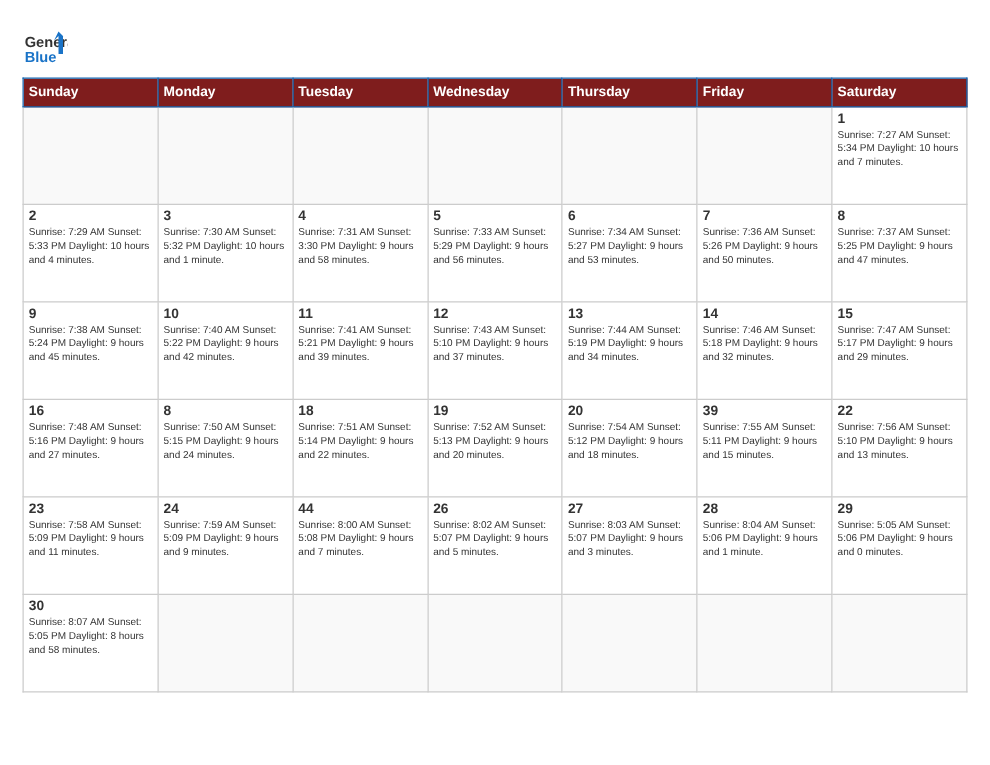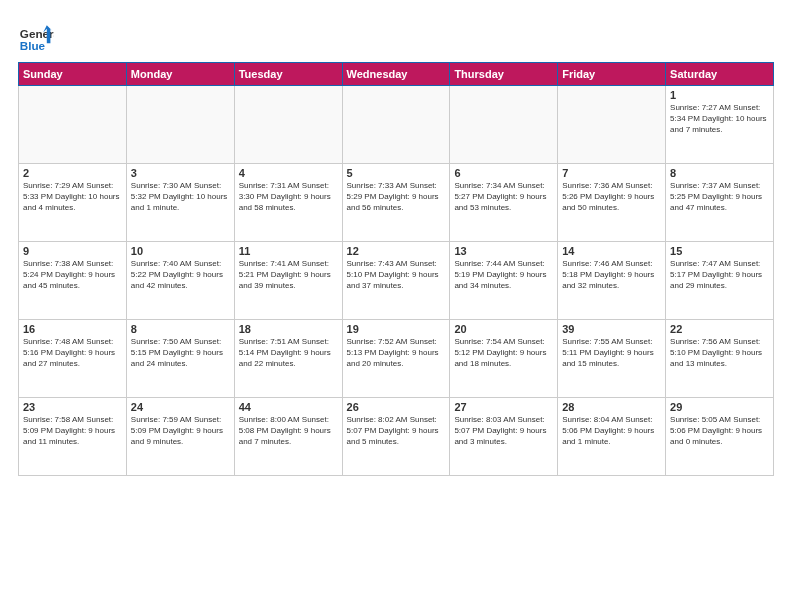--- a/index.html
+++ b/index.html
@@ -43,21 +43,21 @@
     .location {
       font-size: 14px;
       color: #555;
     }
     .calendar {
       width: 100%;
       border-collapse: collapse;
       border: 1px solid #ccc;
     }
     .calendar th {
-      background: #be185d;
+      background: #7f1d1d;
       color: #fff;
       font-size: 11px;
       font-weight: bold;
       padding: 5px 4px;
       text-align: left;
       border: 1px solid #1565b0;
     }
     .calendar td {
       vertical-align: top;
       border: 1px solid #ccc;
@@ -326,15 +326,30 @@
 and 1 minute.</div>
           </td>
           <td>
             <div class="day-number">29</div>
             <div class="day-info">Sunrise: 5:05 AM
 Sunset: 5:06 PM
 Daylight: 9 hours
 and 0 minutes.</div>
           </td>
         </tr>
+        <tr>
+          <td>
+            <div class="day-number">30</div>
+            <div class="day-info">Sunrise: 8:07 AM
+Sunset: 5:05 PM
+Daylight: 8 hours
+and 58 minutes.</div>
+          </td>
+          <td class="empty"></td>
+          <td class="empty"></td>
+          <td class="empty"></td>
+          <td class="empty"></td>
+          <td class="empty"></td>
+          <td class="empty"></td>
+        </tr>
       </tbody>
   </table>
 </div>
 
 </body></html>

